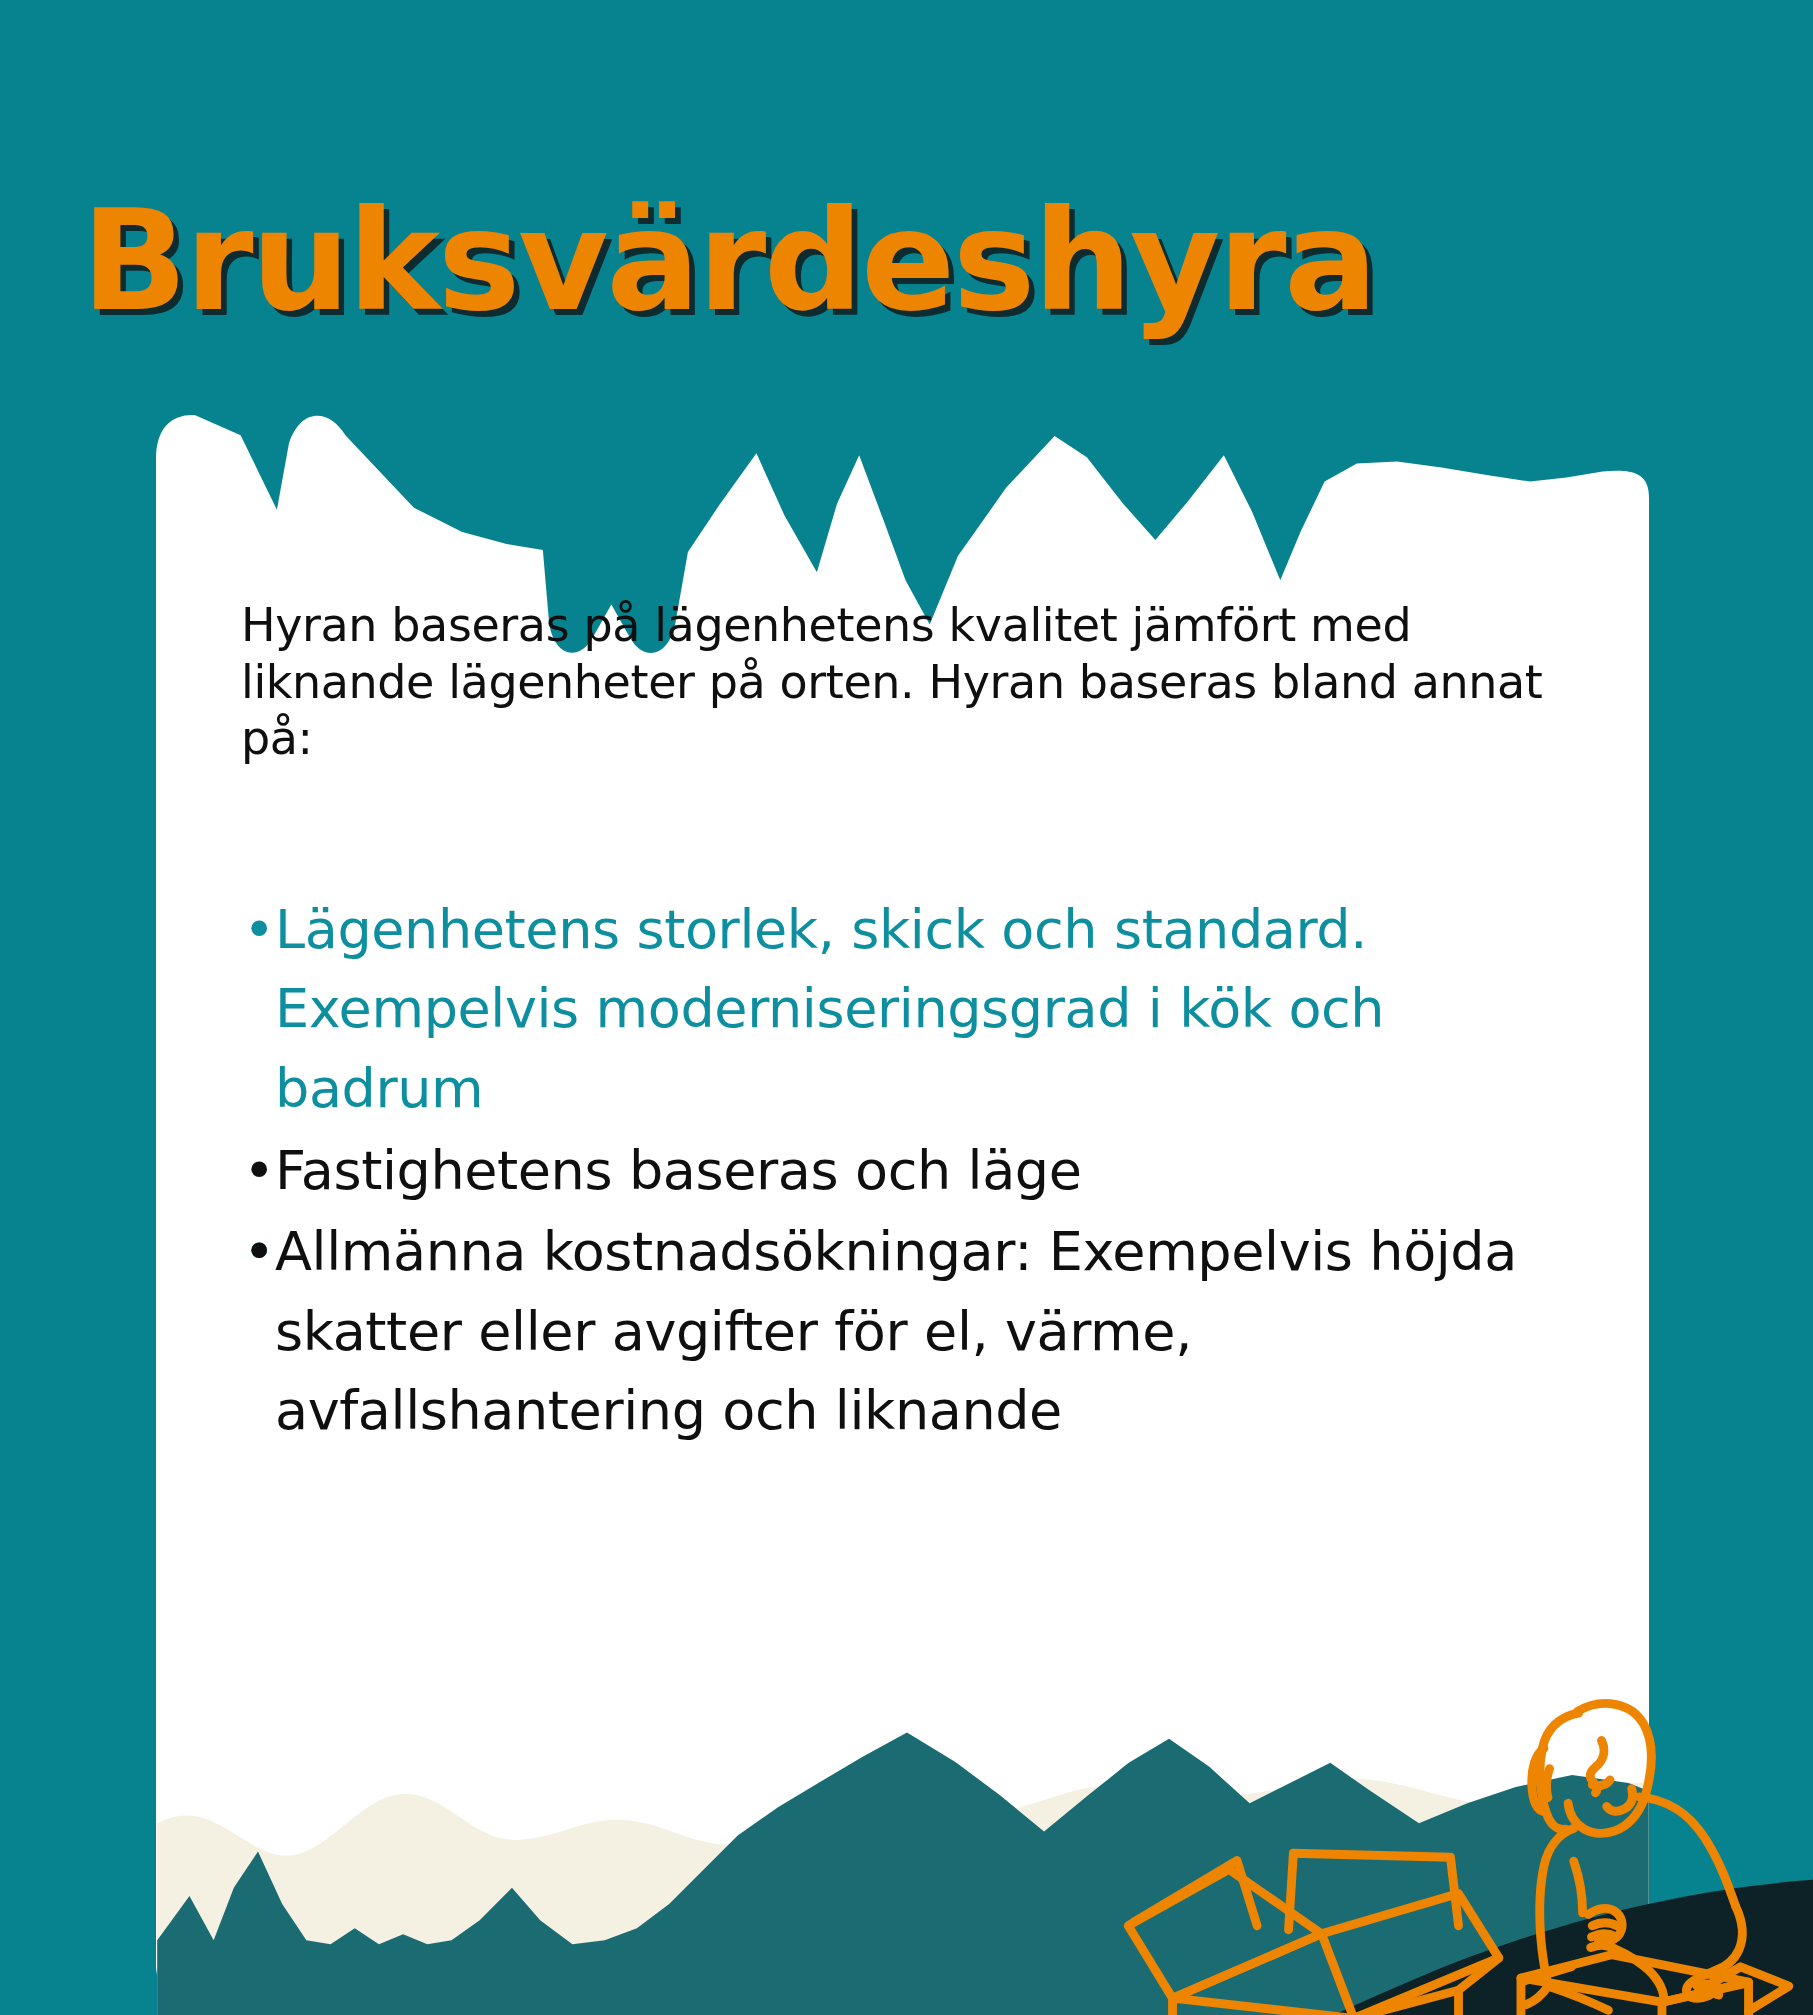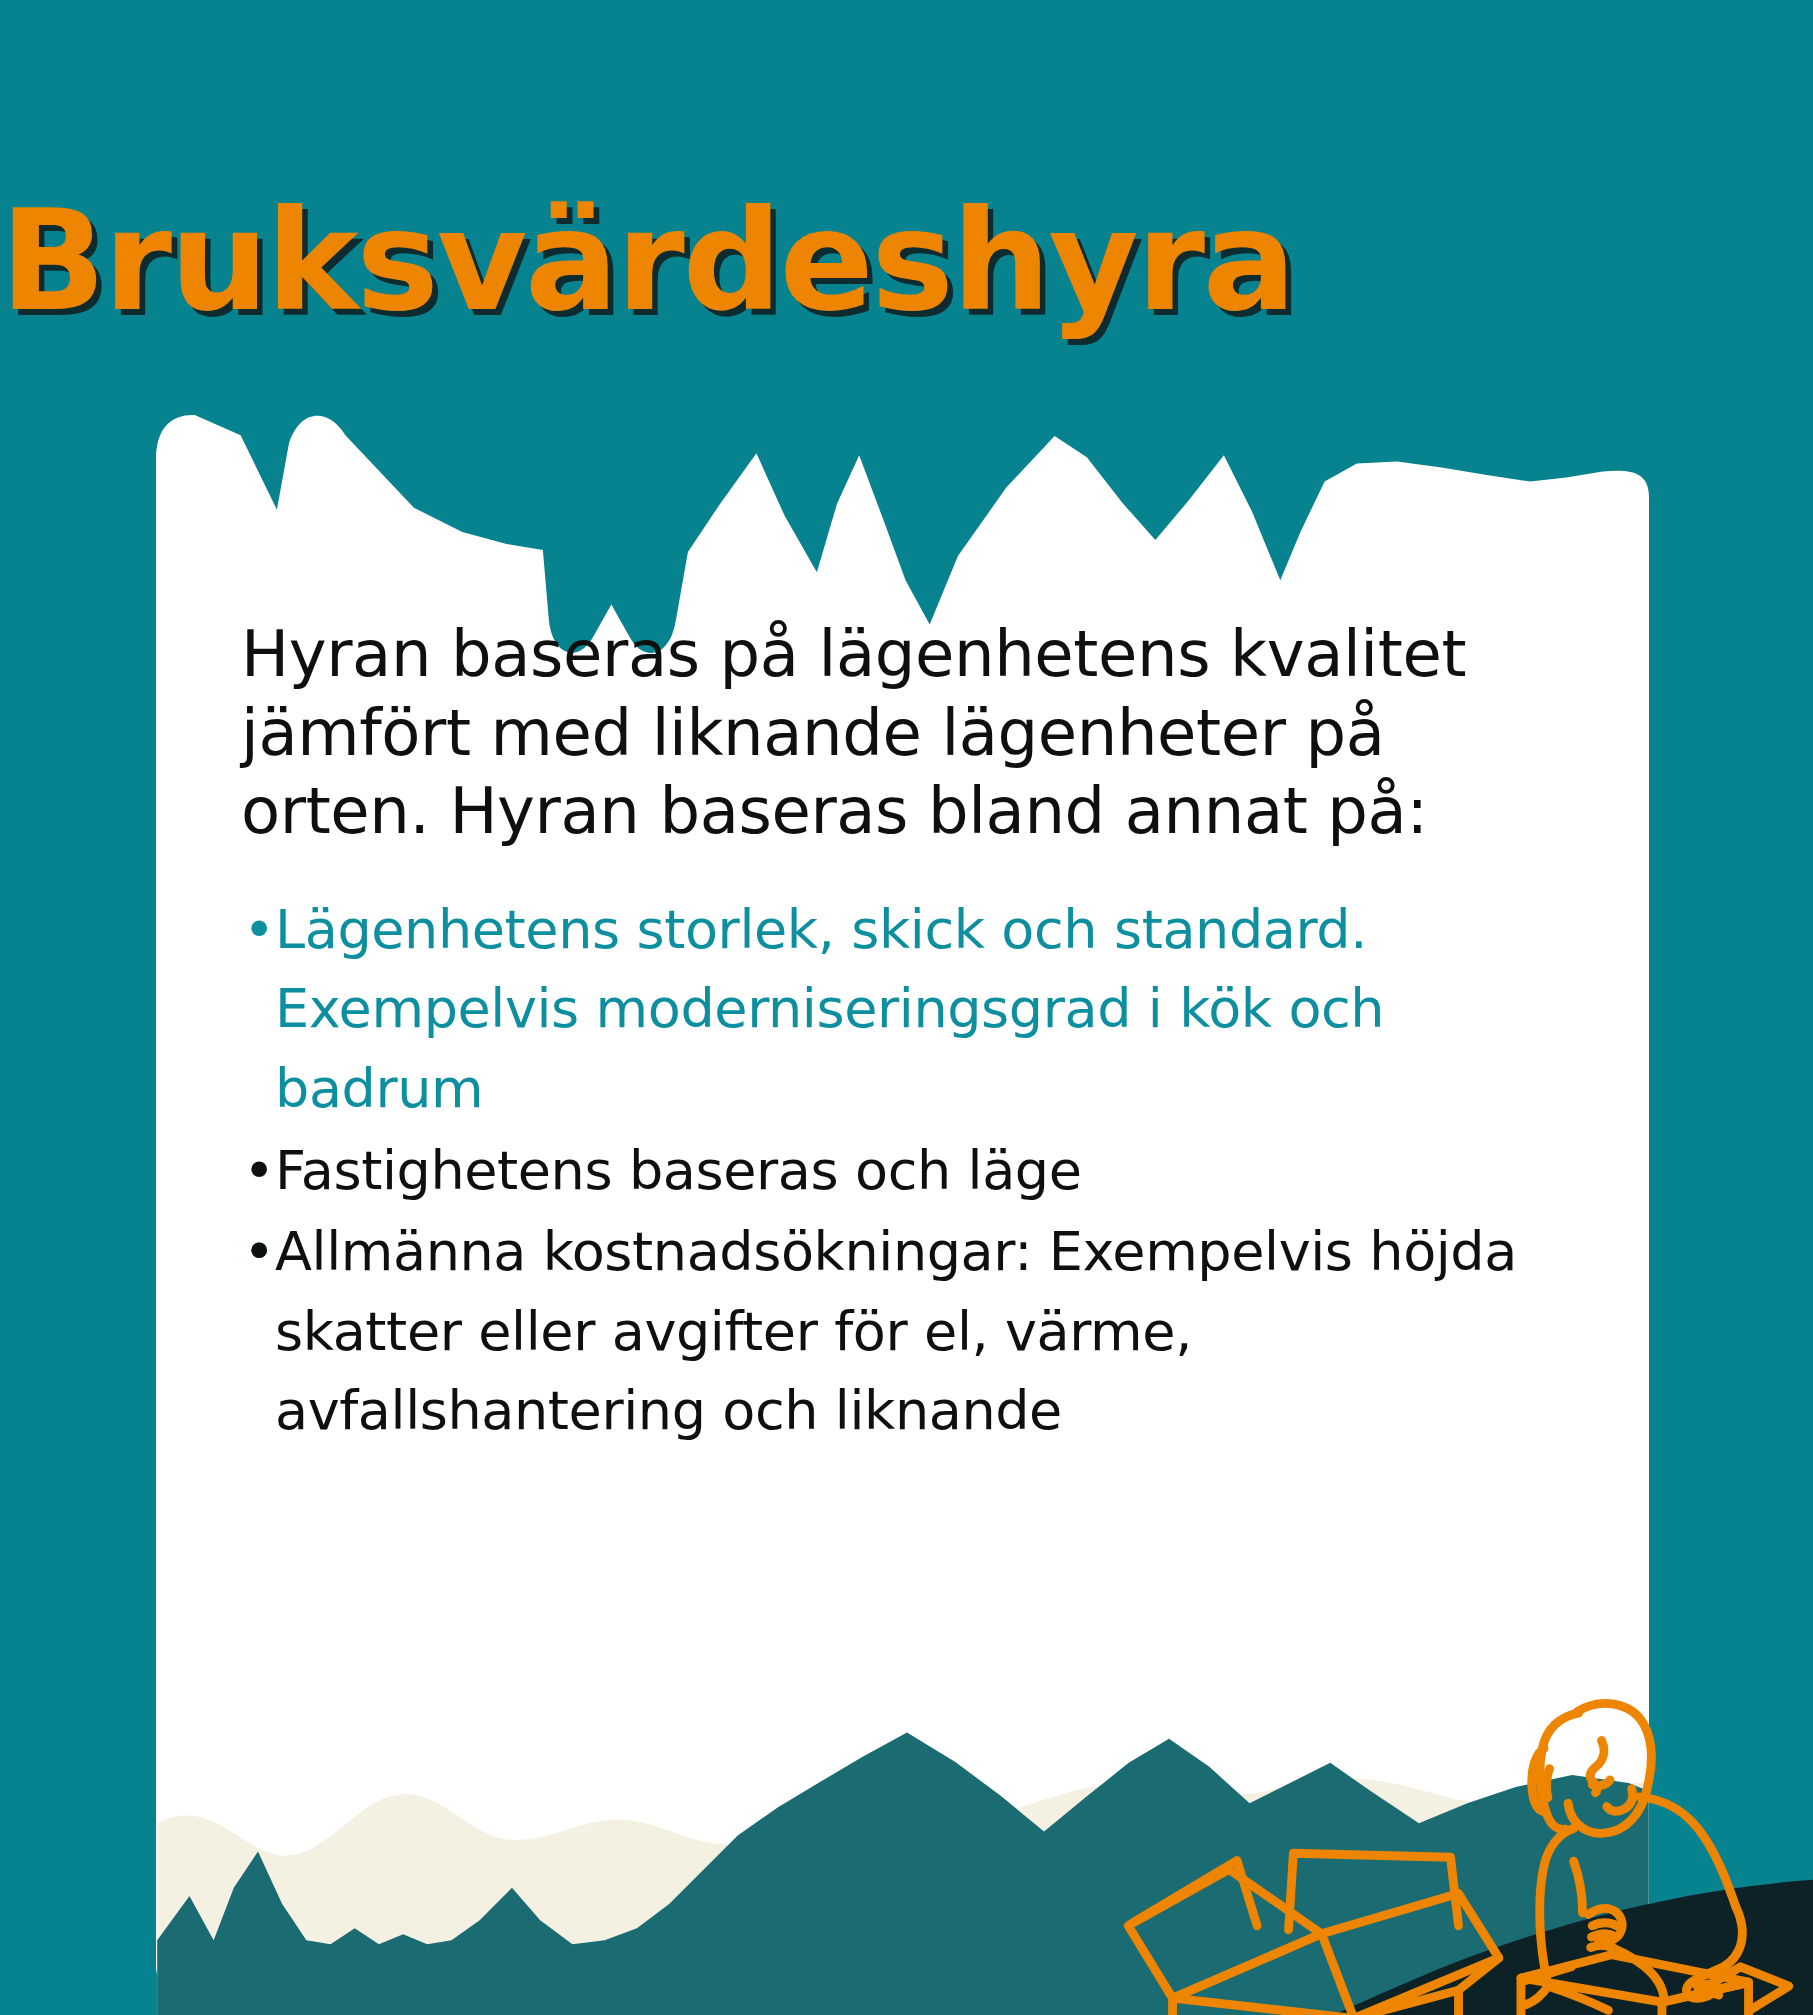--- a/index.html
+++ b/index.html
@@ -15,21 +15,21 @@
     overflow: hidden;
     font-family: "DejaVu Sans", "Liberation Sans", sans-serif;
   }
 
   
   .title-wrap {
     position: absolute;
     left: 0;
     top: 189px;
     width: 1457px;
-    text-align: left;
+    text-align: center;
     z-index: 40;
     pointer-events: none;
   }
   .title {
     display: inline-block;
     font-family: "DejaVu Sans", "Liberation Sans", sans-serif;
     font-weight: 700;
     font-size: 139px;
     line-height: 1.05;
     letter-spacing: -2.4px;
@@ -62,21 +62,21 @@
     height: 100%;
     z-index: 5;
   }
 
   
   .intro {
     position: absolute;
     left: 85px;
     top: 140px;
     width: 1338px;
-    font-size: 64px;
+    font-size: 46px;
     line-height: 1.23;
     color: #0f0f10;
     font-weight: 400;
     letter-spacing: -0.4px;
   }
 
   .bullets {
     position: absolute;
     left: 80px;
     top: 479px;

